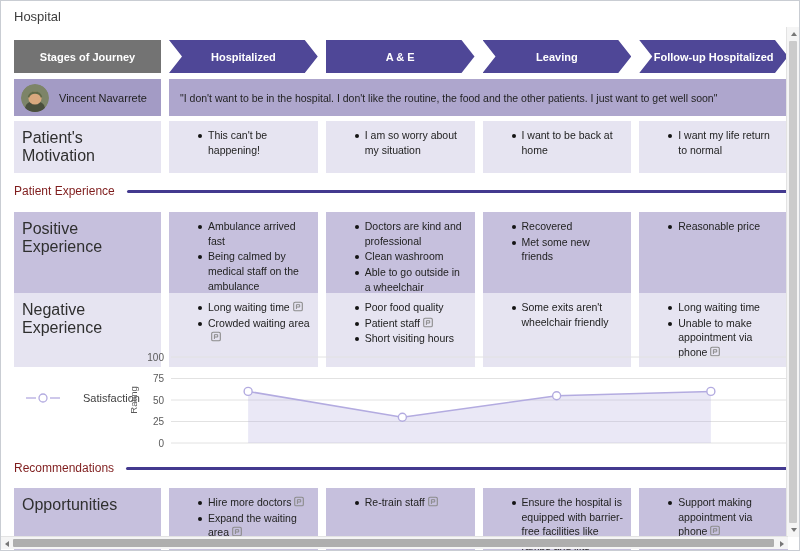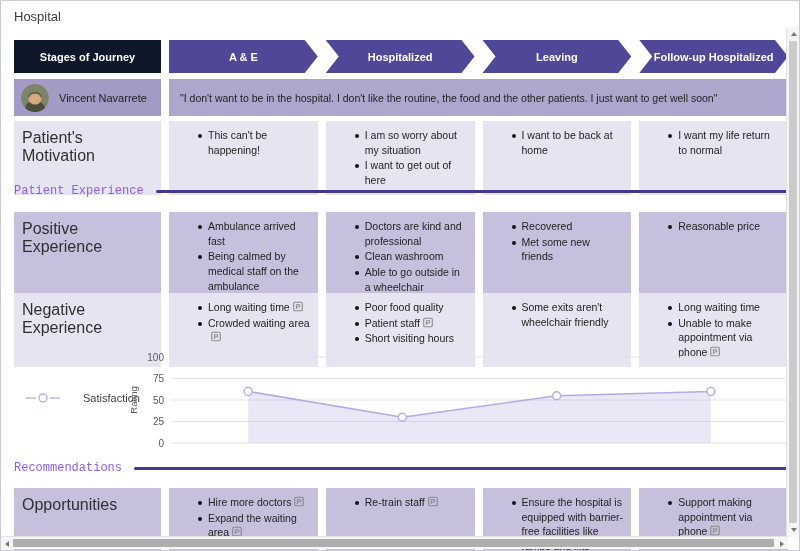--- a/index.html
+++ b/index.html
@@ -6,38 +6,38 @@
   .app{position:relative;width:800px;height:551px;background:#fff;border:1px solid #c9cdd3;box-sizing:border-box;overflow:hidden;}
   .title{position:absolute;left:13px;top:8px;font-size:13px;color:#3d3d3d;}
   .jgrid{position:absolute;left:13px;width:774px;display:grid;grid-template-columns:147px repeat(4,1fr);column-gap:8px;}
   .r-header{top:39px;height:33px;}
   .r-persona{top:78px;height:37px;text-align:right;}
   .r-motivation{top:120px;height:47px;}
   .r-positive{top:211px;height:74px;}
   .r-negative{top:292px;height:55px;}
   .r-opportunities{top:487px;height:56px;}
   .cell{box-sizing:border-box;}
-  .hdr-label{background:#0f172a;color:#fff;font-weight:bold;font-size:11px;display:flex;align-items:center;justify-content:center;}
+  .hdr-label{background:#737373;color:#fff;font-weight:bold;font-size:11px;display:flex;align-items:center;justify-content:center;}
   .banner{background:#4f4797;color:#fff;font-weight:bold;font-size:11px;display:flex;align-items:center;justify-content:center;
           clip-path:polygon(0 0, calc(100% - 13px) 0, 100% 50%, calc(100% - 13px) 100%, 0 100%, 13px 50%);}
   .banner.first{clip-path:polygon(0 0, calc(100% - 13px) 0, 100% 50%, calc(100% - 13px) 100%, 0 100%);}
   .persona-cell{background:#a39bc5;display:flex;align-items:center;gap:10px;padding-left:7px;}
   .avatar{width:28px;height:28px;border-radius:50%;overflow:hidden;flex:0 0 28px;}
   .persona-name{font-size:11px;color:#1e1e1e;}
   .quote-cell{grid-column:2 / -1;background:#aea6cd;display:flex;align-items:center;padding:0 11px;font-size:10.5px;color:#1f1f1f;}
   .tone-light .cell{background:#e6e4f1;}
   .tone-medium .cell{background:#c6c0dd;}
   .label-cell{font-size:16px;color:#2f2f2f;padding:8px 8px;}
   .list-cell{margin:0;padding:7px 8px 6px 28px;list-style:none;}
   .list-cell li{position:relative;padding-left:11px;font-size:10.5px;color:#222;line-height:1.4;margin-bottom:1px;}
   .list-cell li::before{content:"";position:absolute;left:1px;top:6px;width:4px;height:4px;border-radius:50%;background:#141414;}
   .note-ic{display:inline-block;margin-left:3px;vertical-align:-1px;line-height:0;}
   .divider{position:absolute;left:13px;width:774px;display:flex;align-items:center;gap:12px;}
   .d1{top:183px;} .d2{top:460px;}
-  .divider .sec{font-size:12px;color:#8b5cf6;white-space:nowrap;font-family:Liberation Mono, monospace;}
+  .divider .sec{font-size:12px;color:#7f1d1d;white-space:nowrap;}
   .divider .line{flex:1;height:3px;background:#43398f;border-radius:2px;}
   .chartwrap{position:absolute;left:0;top:350px;width:787px;height:102px;}
   .legend{position:absolute;left:25px;top:41px;display:flex;align-items:center;gap:23px;font-size:11px;color:#3f3f3f;}
   #chart-svg{position:absolute;left:120px;top:0;}
   
   .vscroll{position:absolute;top:26px;right:0;width:13px;height:510px;background:#f5f5f5;border-left:1px solid #e3e3e3;box-sizing:border-box;}
   .vthumb{position:absolute;top:14px;bottom:14px;left:2px;width:8px;background:#cbcbcb;border-radius:1px;}
   .hscroll{position:absolute;left:0;bottom:1px;height:13px;width:787px;background:#f5f5f5;border-top:1px solid #e3e3e3;box-sizing:border-box;}
   .hthumb{position:absolute;left:12px;right:14px;top:2px;height:8px;background:#aeaeae;border-radius:1px;}
   .sb-arrow{position:absolute;display:flex;align-items:center;justify-content:center;}
@@ -51,22 +51,22 @@
 </style>
 </head>
 <body>
 
 <div class="app">
 
   <div class="title">Hospital</div>
 
   <div class="jgrid r-header">
     <div class="cell hdr-label">Stages of Journey</div>
+    <div class="cell banner">Hospitalized</div>
     <div class="cell banner first">A &amp; E</div>
-    <div class="cell banner">Hospitalized</div>
     <div class="cell banner">Leaving</div>
     <div class="cell banner">Follow-up Hospitalized</div>
   </div>
 
   <div class="jgrid r-persona">
     <div class="cell persona-cell">
       <span class="avatar">
         <svg width="28" height="28" viewBox="0 0 28 28">
           <circle cx="14" cy="14" r="14" fill="#7d8468"></circle>
           <ellipse cx="14" cy="24" rx="10" ry="7" fill="#4a4f3d"></ellipse>
@@ -79,21 +79,20 @@
     <div class="cell quote-cell">"I don't want to be in the hospital. I don't like the routine, the food and the other patients. I just want to get well soon"</div>
   </div>
 
   <div class="jgrid r-motivation tone-light">
     <div class="cell label-cell">Patient's Motivation</div>
     <ul class="cell list-cell">
         <li><span>This can't be happening!</span></li>
       </ul>
     <ul class="cell list-cell">
         <li><span>I am so worry about my situation</span></li>
-        <li><span>I want to get out of here</span></li>
       </ul>
     <ul class="cell list-cell">
         <li><span>I want to be back at home</span></li>
       </ul>
     <ul class="cell list-cell">
         <li><span>I want my life return to normal</span></li>
       </ul>
   </div>
 
   <div class="divider d1">

